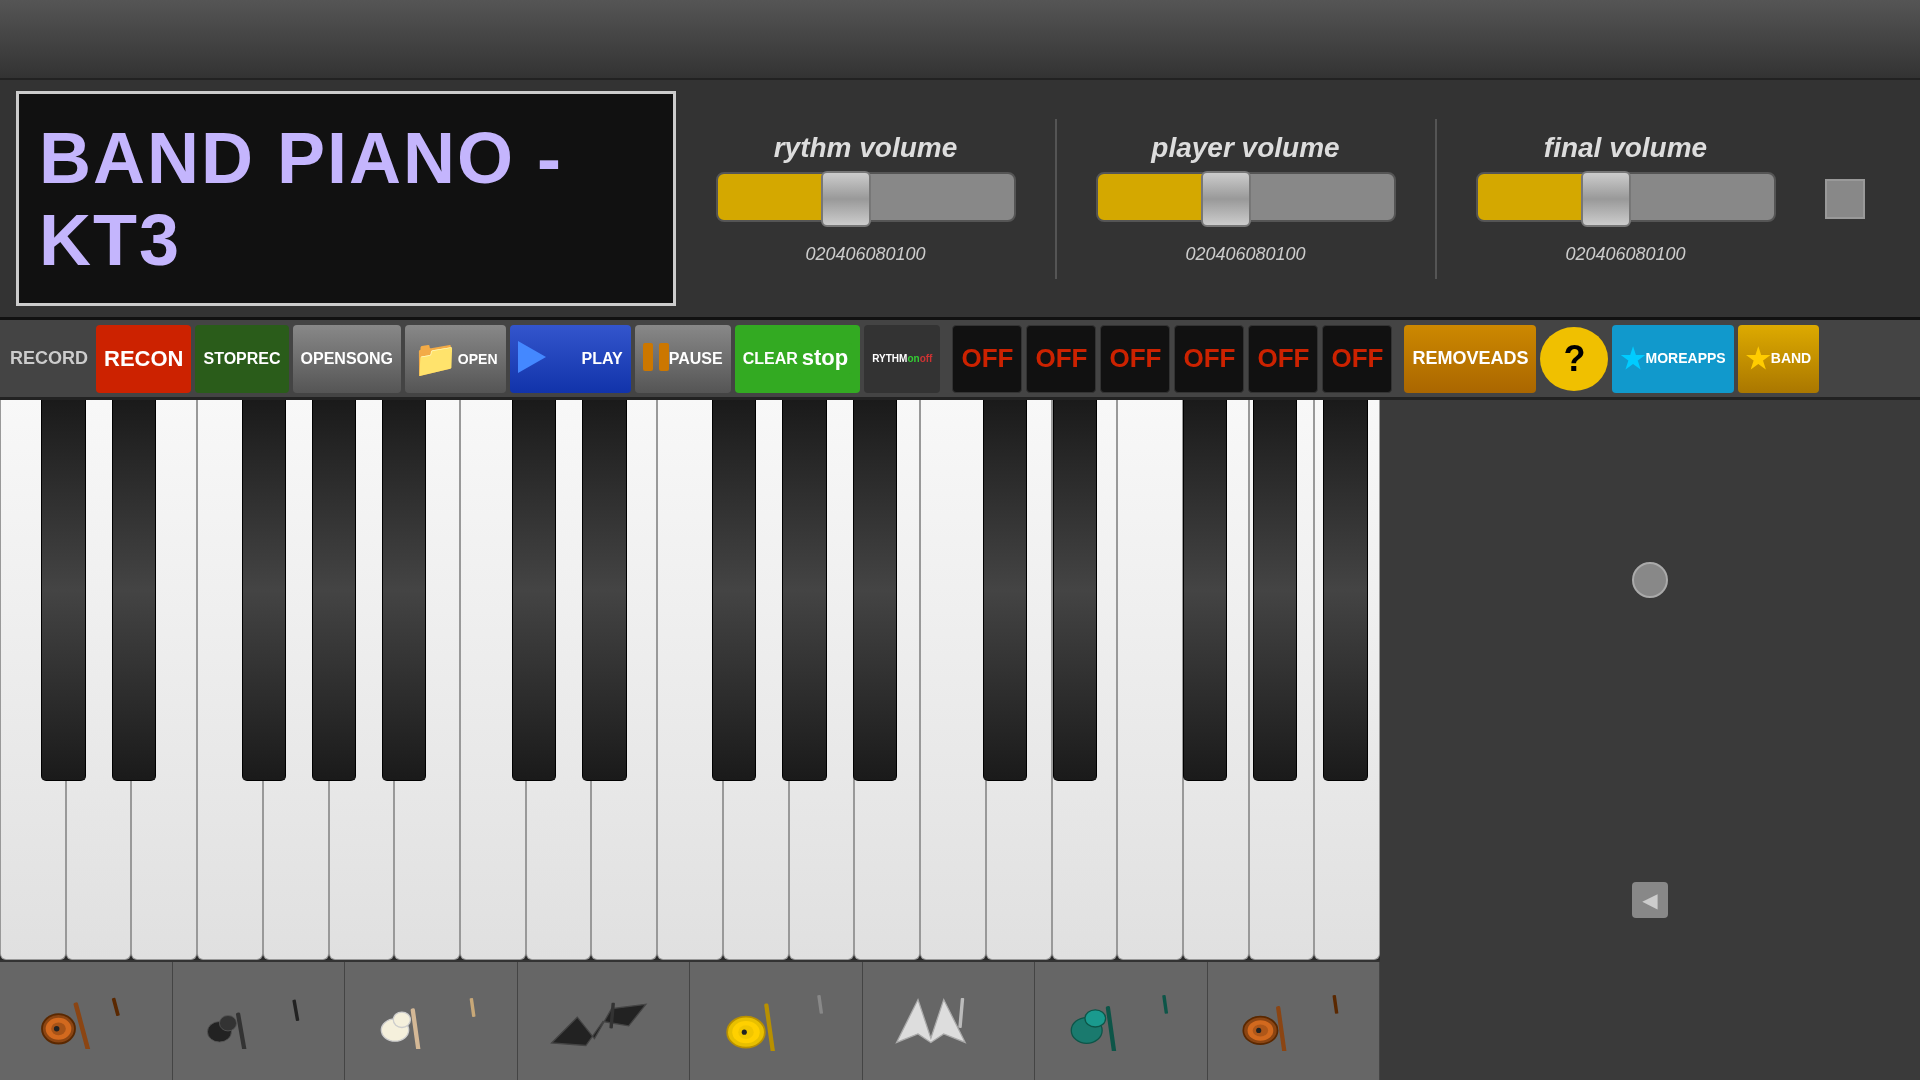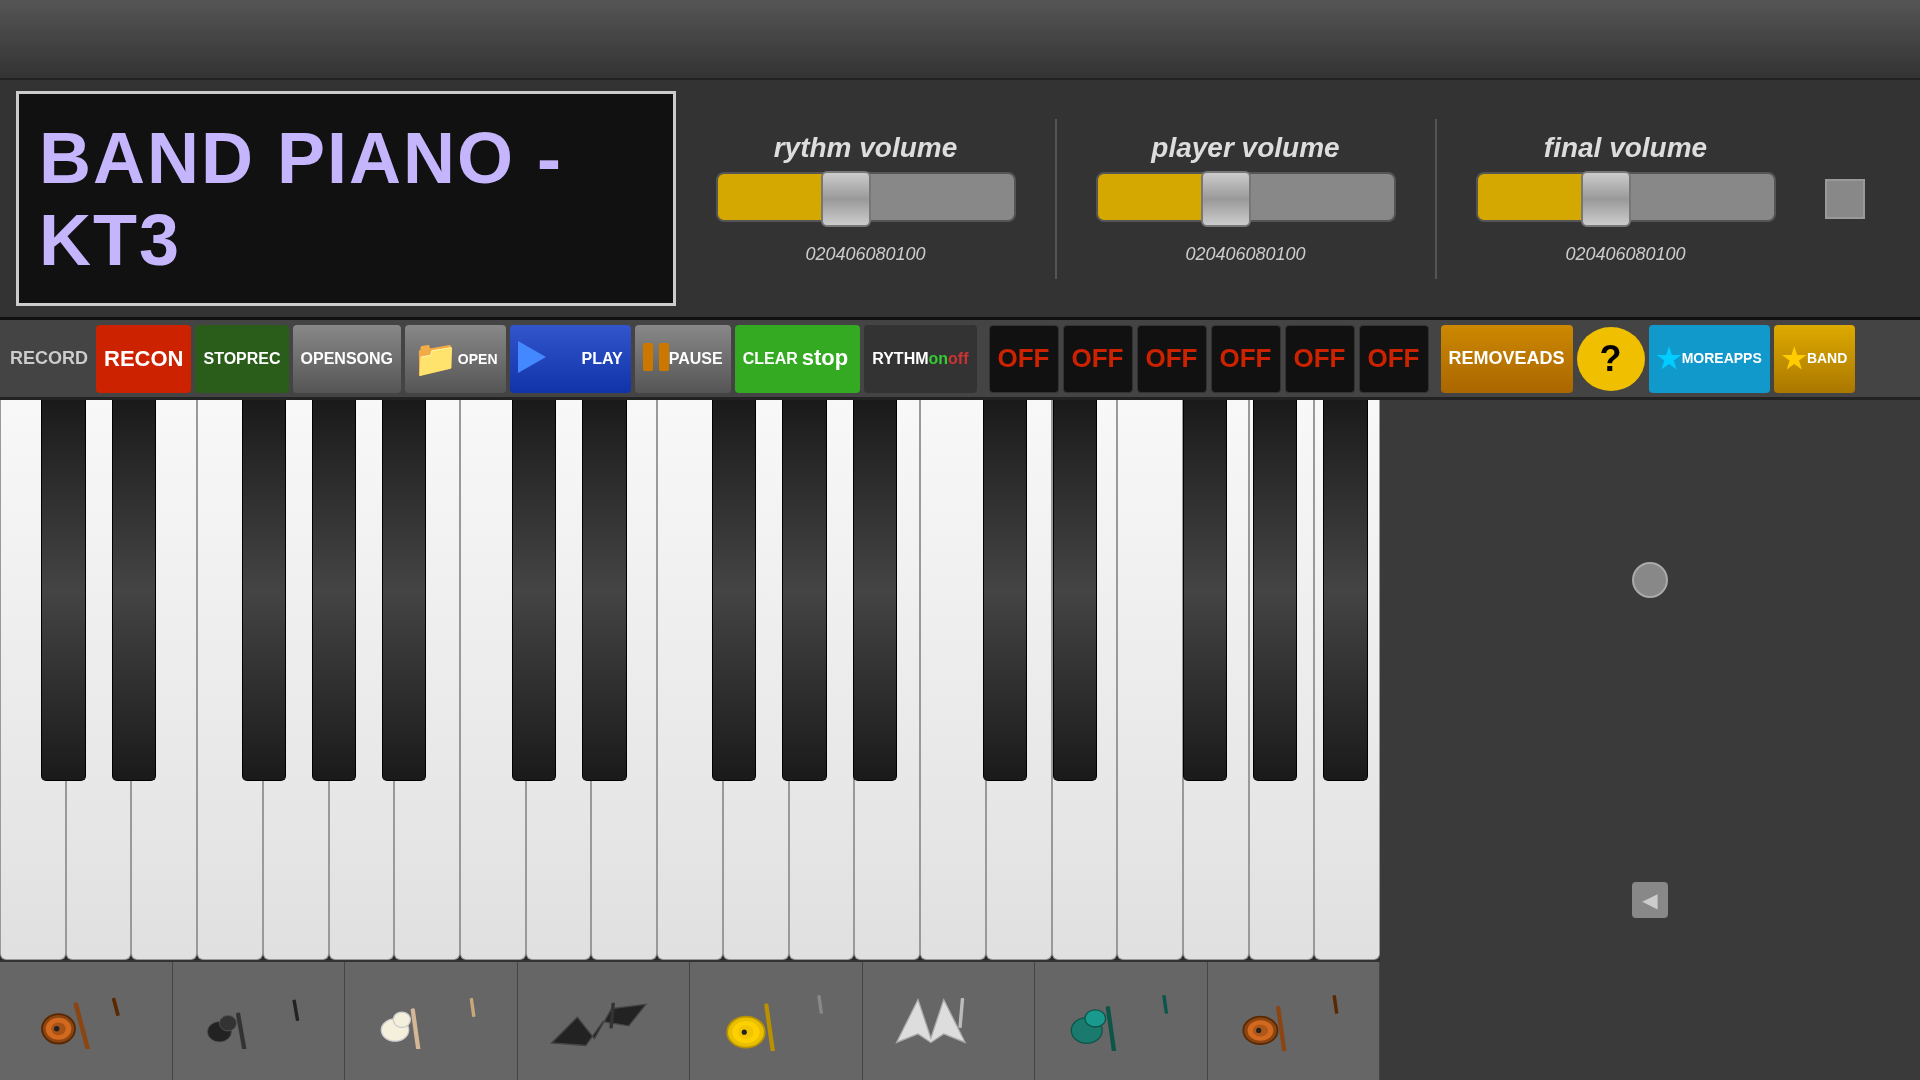--- a/index.html
+++ b/index.html
@@ -209,21 +209,21 @@
       background: #33aa22;
       color: #fff;
       font-size: 16px;
       min-width: 70px;
       line-height: 1.2;
     }
 
     .btn-rythm {
       background: #333;
       color: #fff;
-      font-size: 16px;
+      font-size: 10px;
       min-width: 70px;
       line-height: 1.2;
       justify-content: flex-end;
     }
 
     
     .off-buttons {
       display: flex;
       gap: 4px;
       margin: 0 8px;

